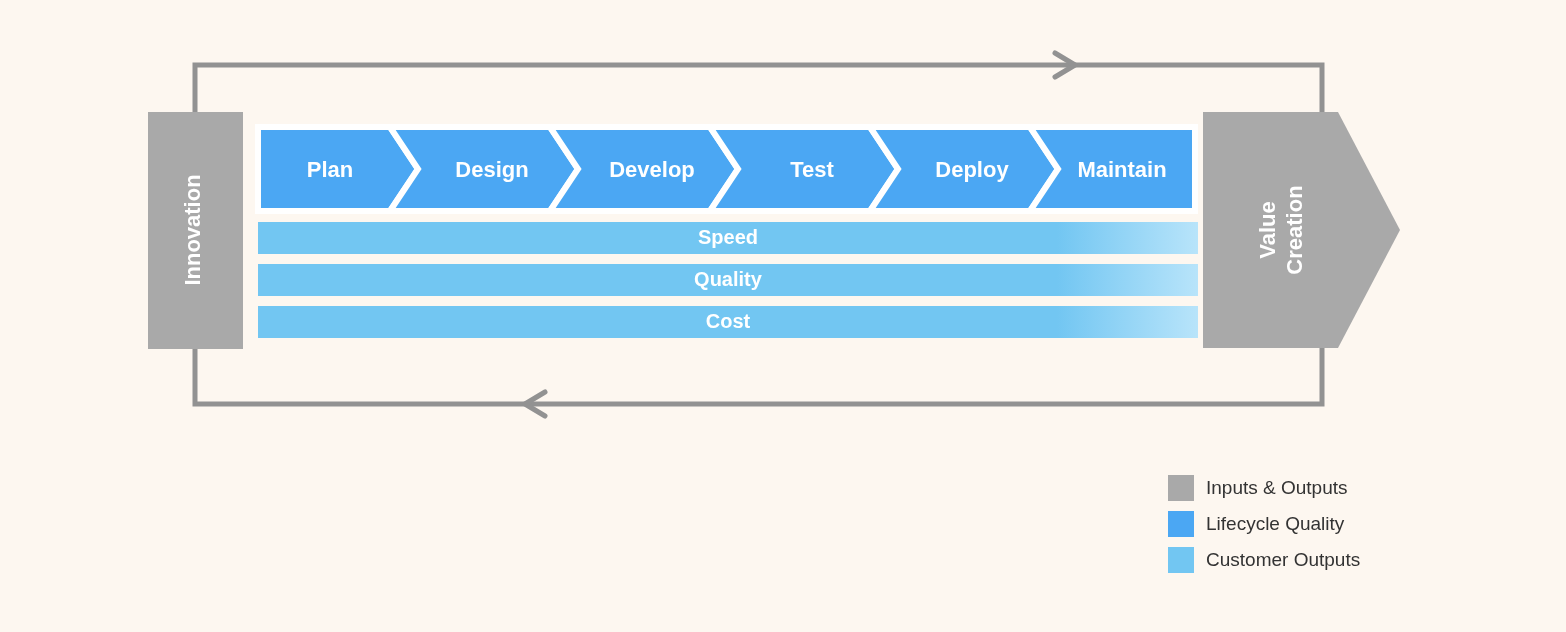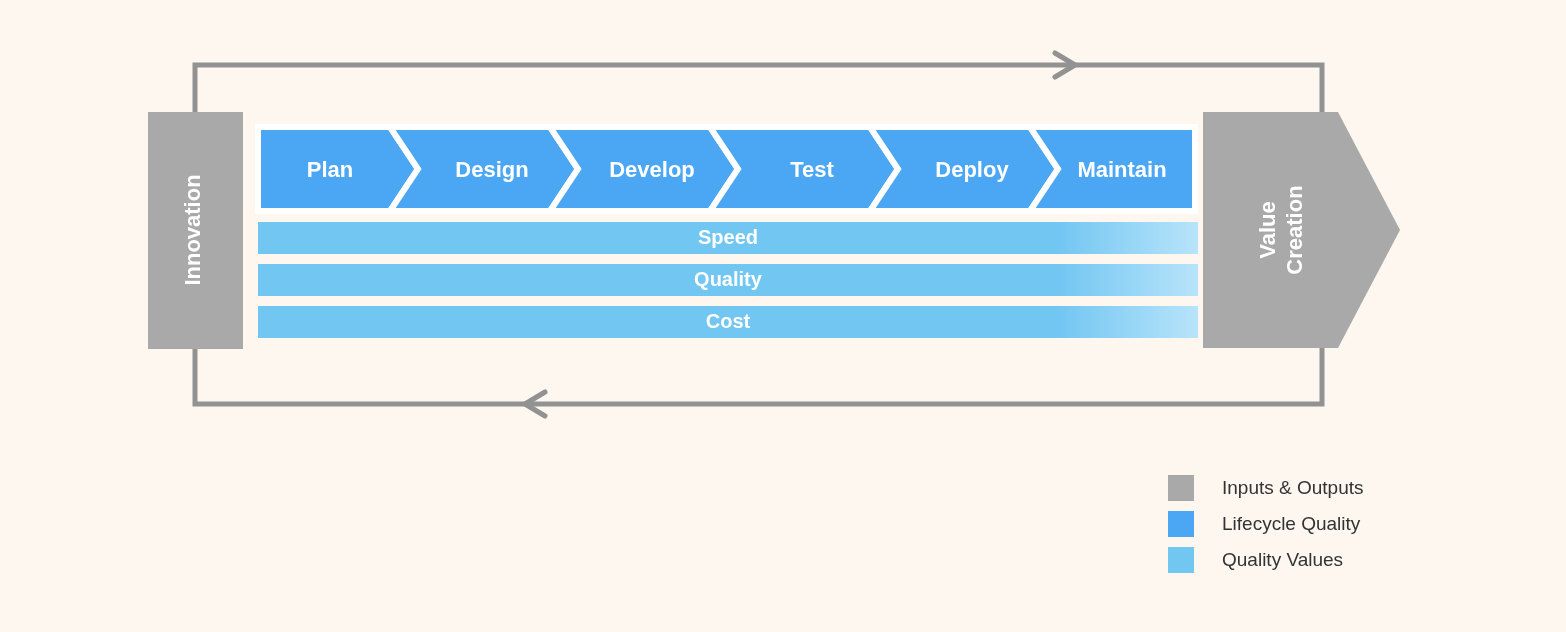--- a/index.html
+++ b/index.html
@@ -34,21 +34,21 @@
     position: absolute;
     left: 1168px;
     top: 475px;
     display: flex;
     flex-direction: column;
     gap: 10px;
   }
   .legend-item {
     display: flex;
     align-items: center;
-    gap: 28px;
+    gap: 12px;
     font-size: 19px;
     color: var(--text-dark);
   }
   .swatch {
     width: 26px;
     height: 26px;
     flex: 0 0 26px;
   }
   .swatch.gray  { background: var(--gray); }
   .swatch.phase { background: var(--phase-blue); }
@@ -157,17 +157,17 @@
     <div class="legend-item">
       <span class="swatch gray"></span>
       <span>Inputs &amp; Outputs</span>
     </div>
     <div class="legend-item">
       <span class="swatch phase"></span>
       <span>Lifecycle Quality</span>
     </div>
     <div class="legend-item">
       <span class="swatch value"></span>
-      <span>Quality Values</span>
+      <span>Customer Outputs</span>
     </div>
   </div>
 
 </div>
 
 </body></html>

